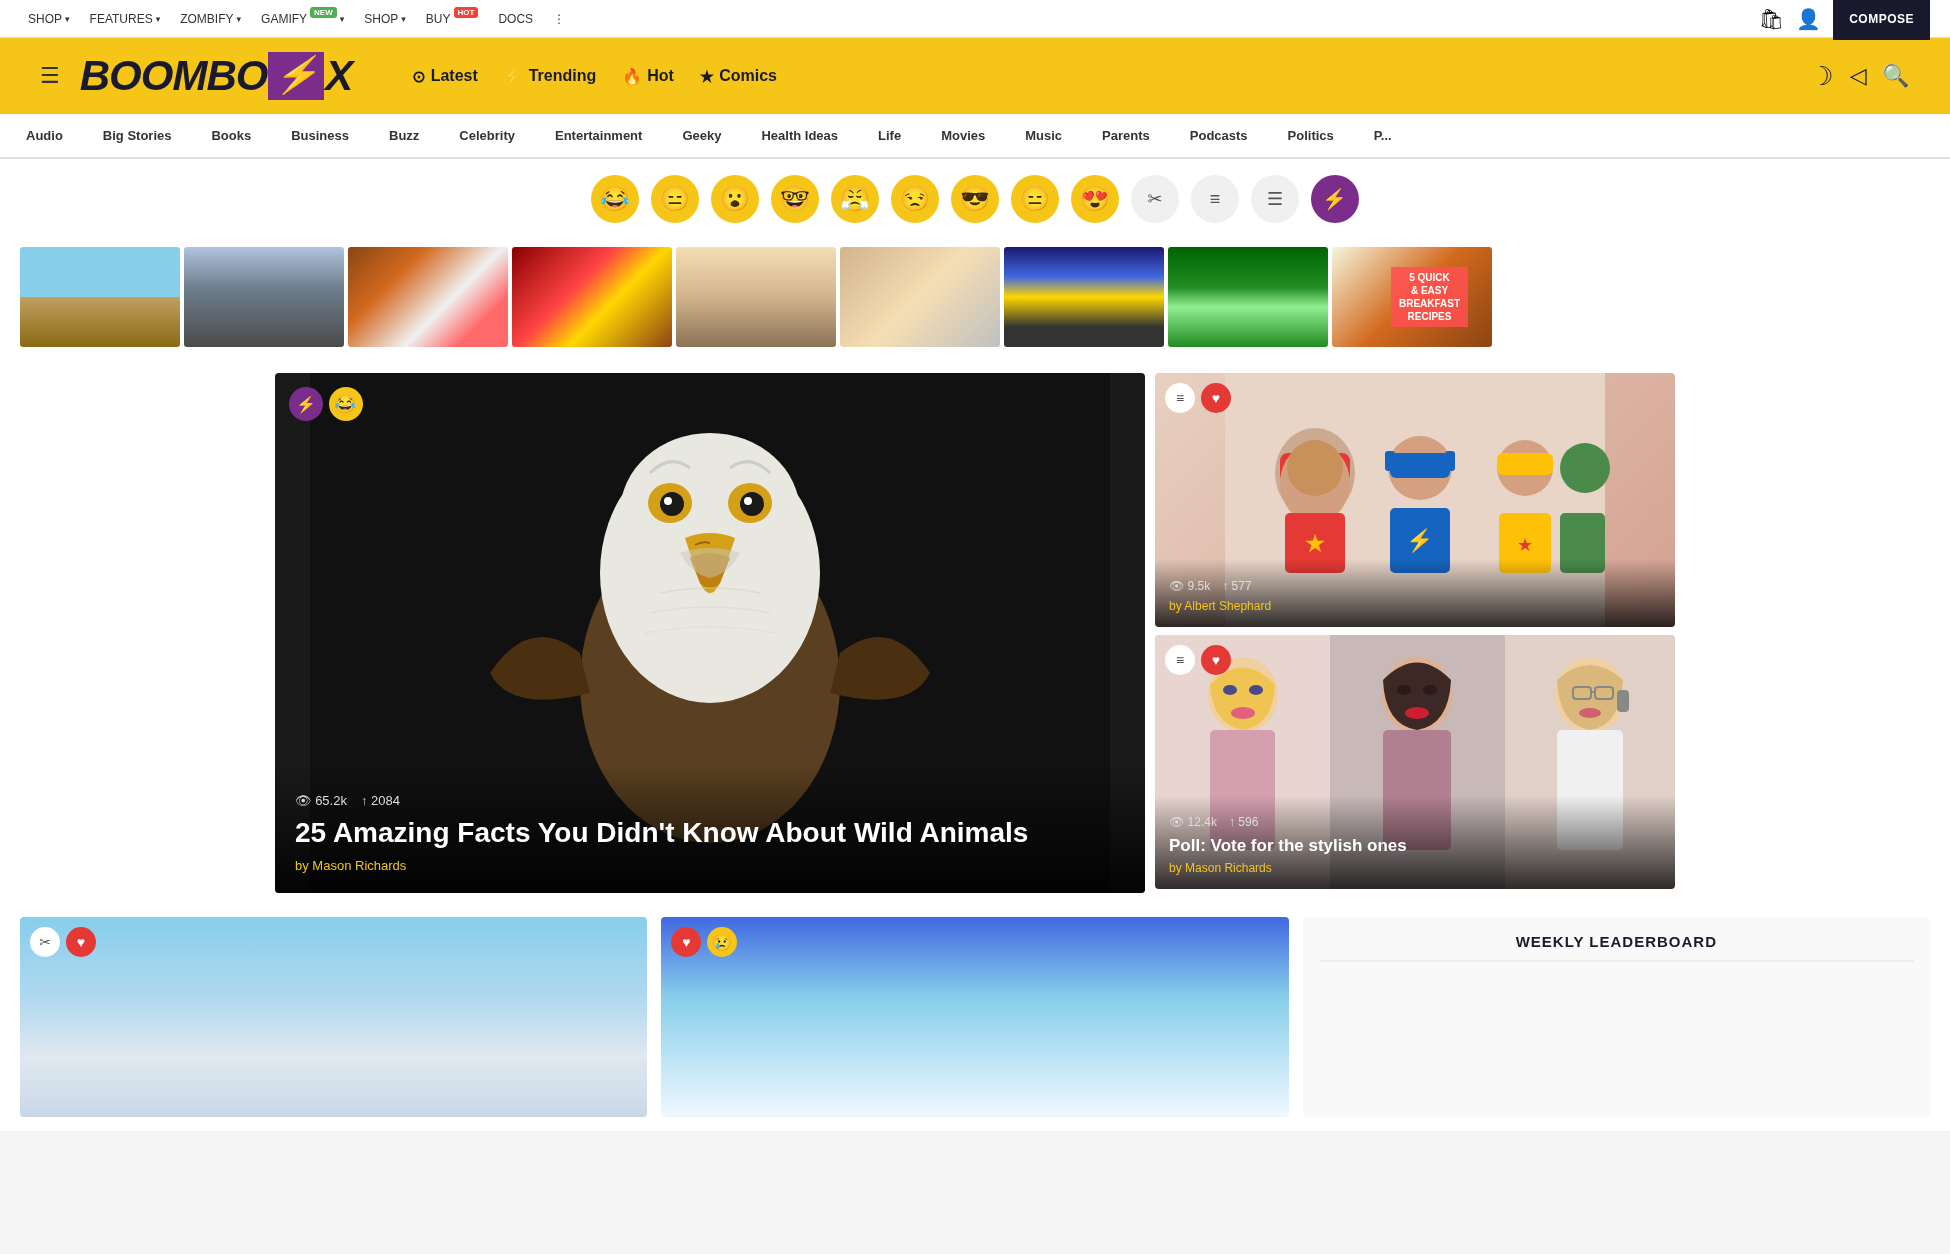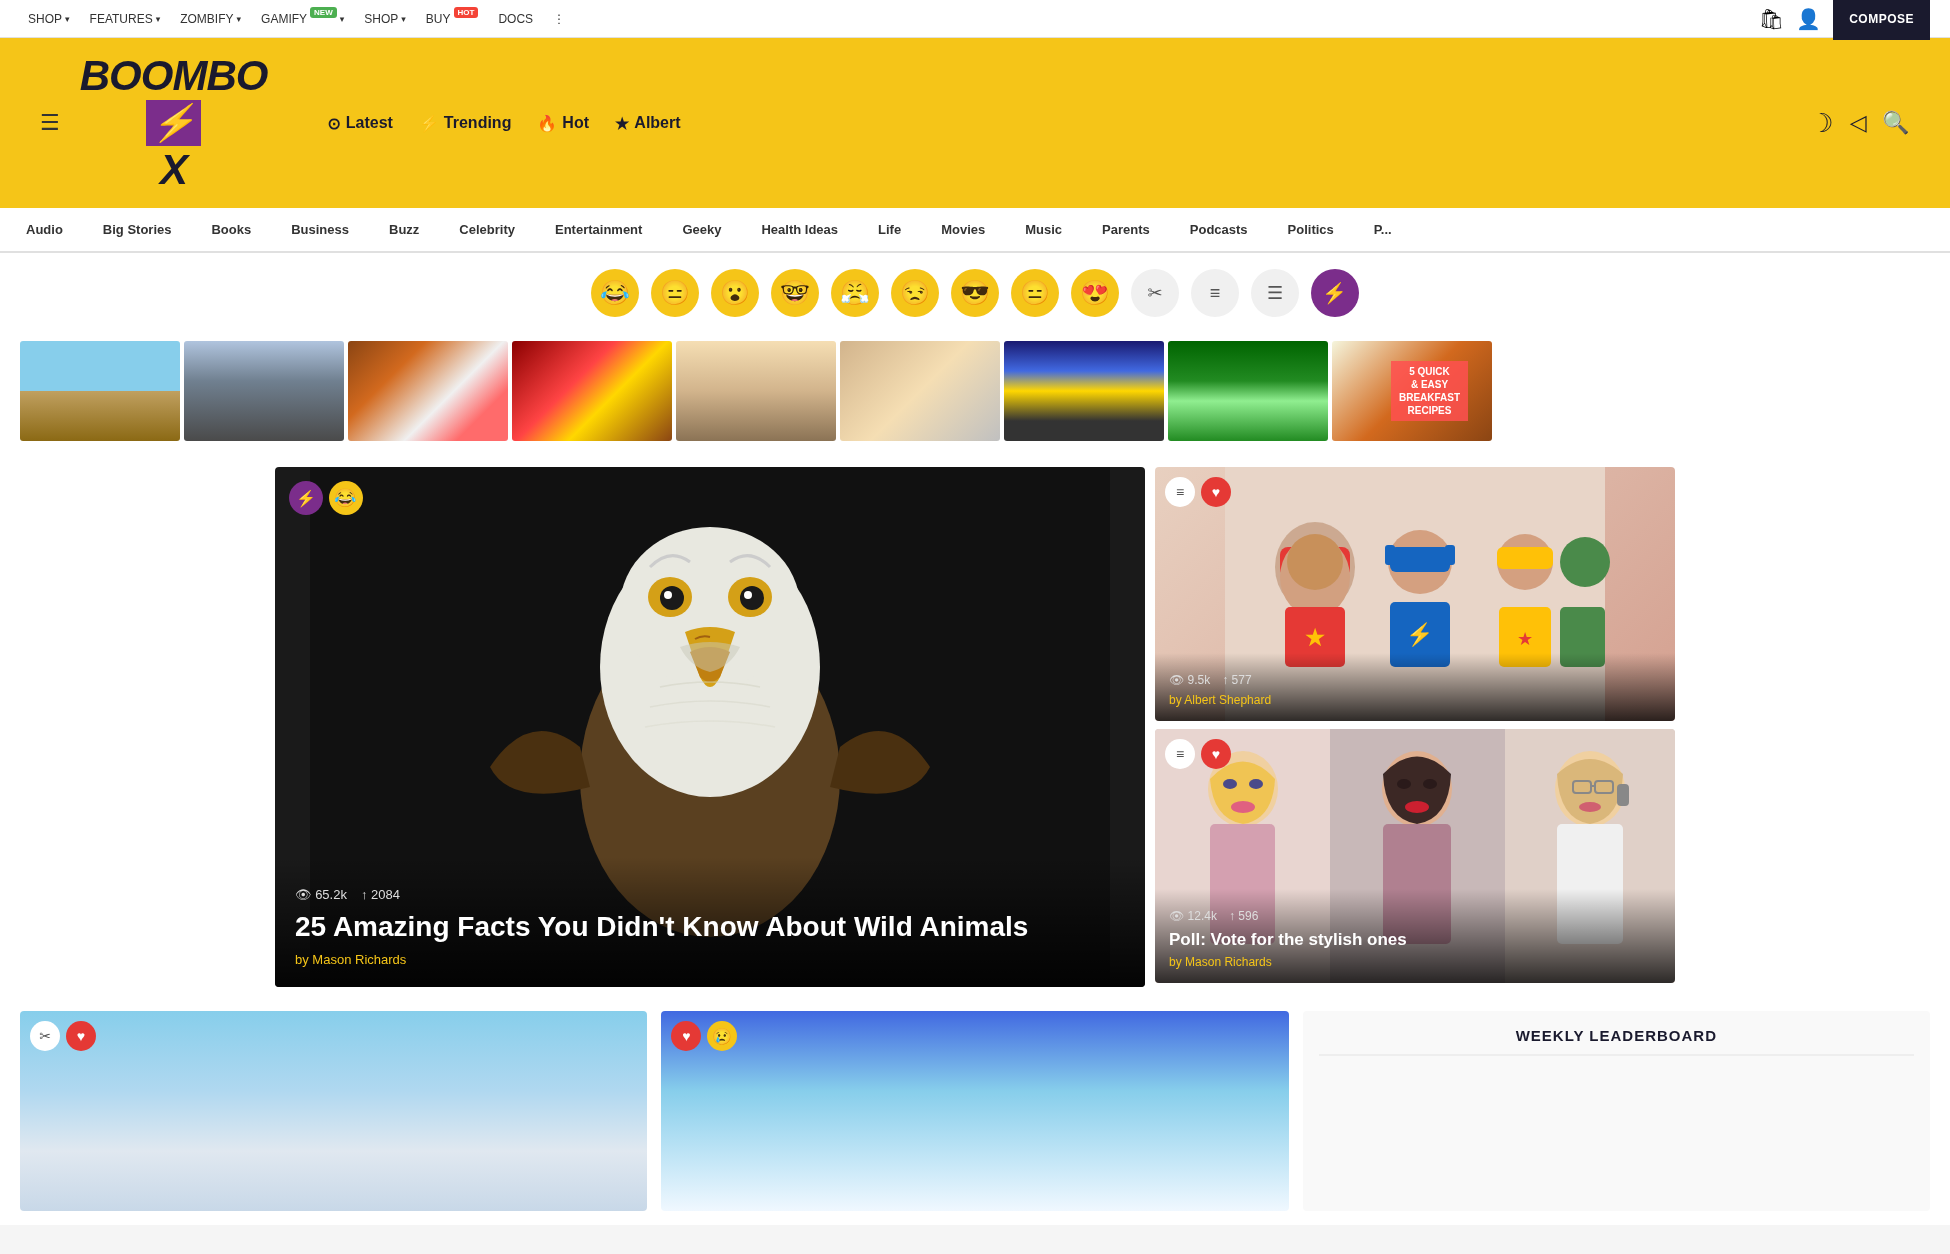--- a/index.html
+++ b/index.html
@@ -85,22 +85,20 @@
       cursor: pointer;
       color: #333;
     }
     .logo {
       font-size: 42px;
       font-weight: 900;
       color: #1a1a2e;
       font-style: italic;
       letter-spacing: -1px;
       display: flex;
-      align-items: center;
-      flex-direction: column;
     }
     .logo-lightning {
       display: inline-block;
       background: #7b2d8b;
       color: #f5c518;
       padding: 2px 6px;
       font-size: 36px;
       margin: 0 1px;
     }
     .header-nav {
@@ -447,21 +445,21 @@
       <div class="header-nav-item">
         <span class="icon">⚡</span>
         <span>Trending</span>
       </div>
       <div class="header-nav-item">
         <span class="icon">🔥</span>
         <span>Hot</span>
       </div>
       <div class="header-nav-item">
         <span class="icon">★</span>
-        <span>Albert</span>
+        <span>Comics</span>
       </div>
     </div>
   </div>
   <div class="header-right">
     <span class="header-icon" style="font-size:26px;">☽</span>
     <span class="header-icon" style="font-size:22px;">◁</span>
     <span class="header-icon" style="font-size:22px;">🔍</span>
   </div>
 </div>
 

